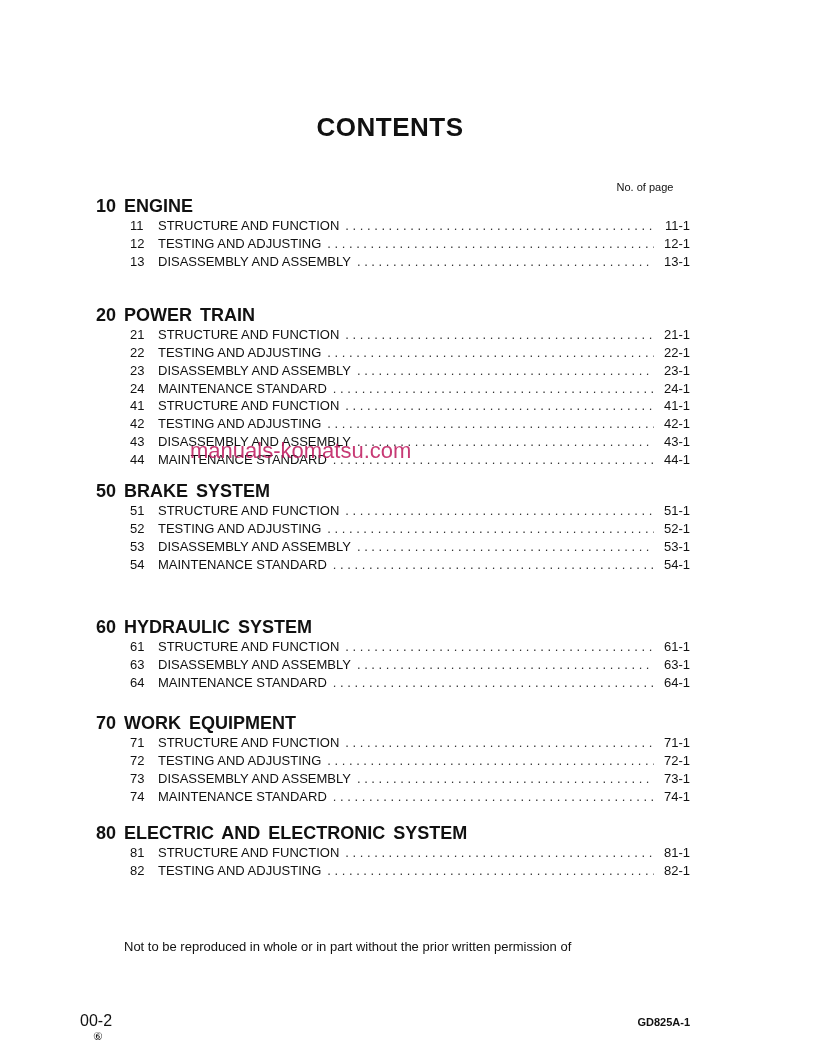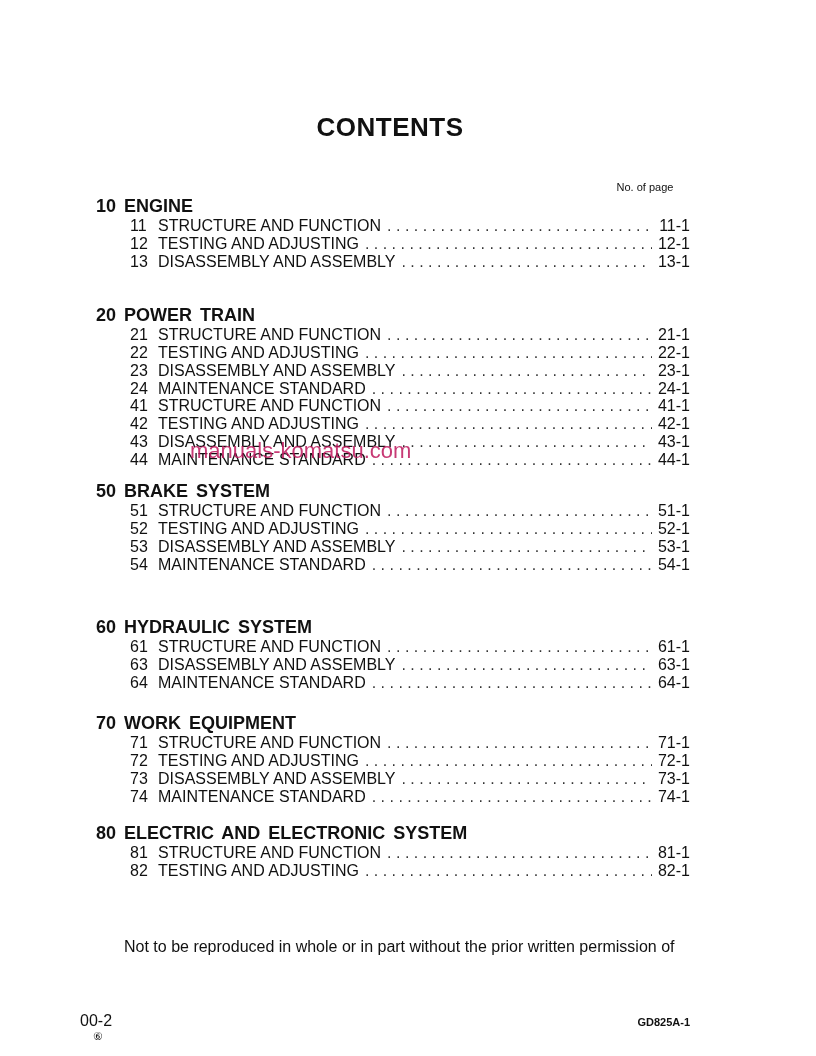--- a/index.html
+++ b/index.html
@@ -1,28 +1,28 @@
 <!DOCTYPE html>
 <html><head>
 <meta charset="utf-8">
 <style>
   html, body { margin: 0; padding: 0; background: #ffffff; }
   body { width: 816px; height: 1056px; position: relative; overflow: hidden; color: #111; font-family: "Liberation Sans", sans-serif; }
   .title { position: absolute; left: 0; width: 780px; top: 112px; text-align: center; font-size: 26px; font-weight: bold; letter-spacing: 0.5px; }
   .nopage { position: absolute; left: 600px; width: 90px; text-align: center; top: 181px; font-size: 11px; }
   .section { position: absolute; left: 96px; width: 594px; }
   .sec-head { font-size: 18px; font-weight: bold; height: 22px; line-height: 22px; word-spacing: 3px; }
-  .row { display: flex; align-items: baseline; height: 18px; line-height: 18px; font-size: 16px; padding-left: 34px; }
+  .row { display: flex; align-items: baseline; height: 18px; line-height: 18px; font-size: 13px; padding-left: 34px; }
   .row .num { width: 28px; }
   .row .lbl { white-space: nowrap; }
   .row .dots { flex: 1; overflow: hidden; white-space: nowrap; margin: 0 6px; color: #333; letter-spacing: 2px; }
   .row .dots::after { content: ". . . . . . . . . . . . . . . . . . . . . . . . . . . . . . . . . . . . . . . . . . . . . . . . . . . . . . . . . . . . . . . . . . . . . . . . . . . . . . . . . . . . . . . . . . . . . . . . . . . ."; letter-spacing: 0; }
   .row .pg { white-space: nowrap; text-align: right; min-width: 30px; }
   .watermark { position: absolute; left: 190px; top: 438px; font-size: 22px; color: #be185d; opacity: 0.85; }
-  .notice { position: absolute; left: 124px; top: 939px; font-size: 16px; line-height: 16px; }
+  .notice { position: absolute; left: 124px; top: 939px; font-size: 13px; line-height: 16px; }
   .notice .brand { font-weight: 900; letter-spacing: 0.5px; }
   .pagenum { position: absolute; left: 80px; top: 1012px; font-size: 16px; }
   .rev { position: absolute; left: 93px; top: 1030px; font-size: 11px; }
   .model { position: absolute; right: 126px; top: 1016px; font-size: 11px; font-weight: bold; }
 </style>
 </head>
 <body>
 
 <div class="title">CONTENTS</div>
 <div class="nopage">No. of page</div>

